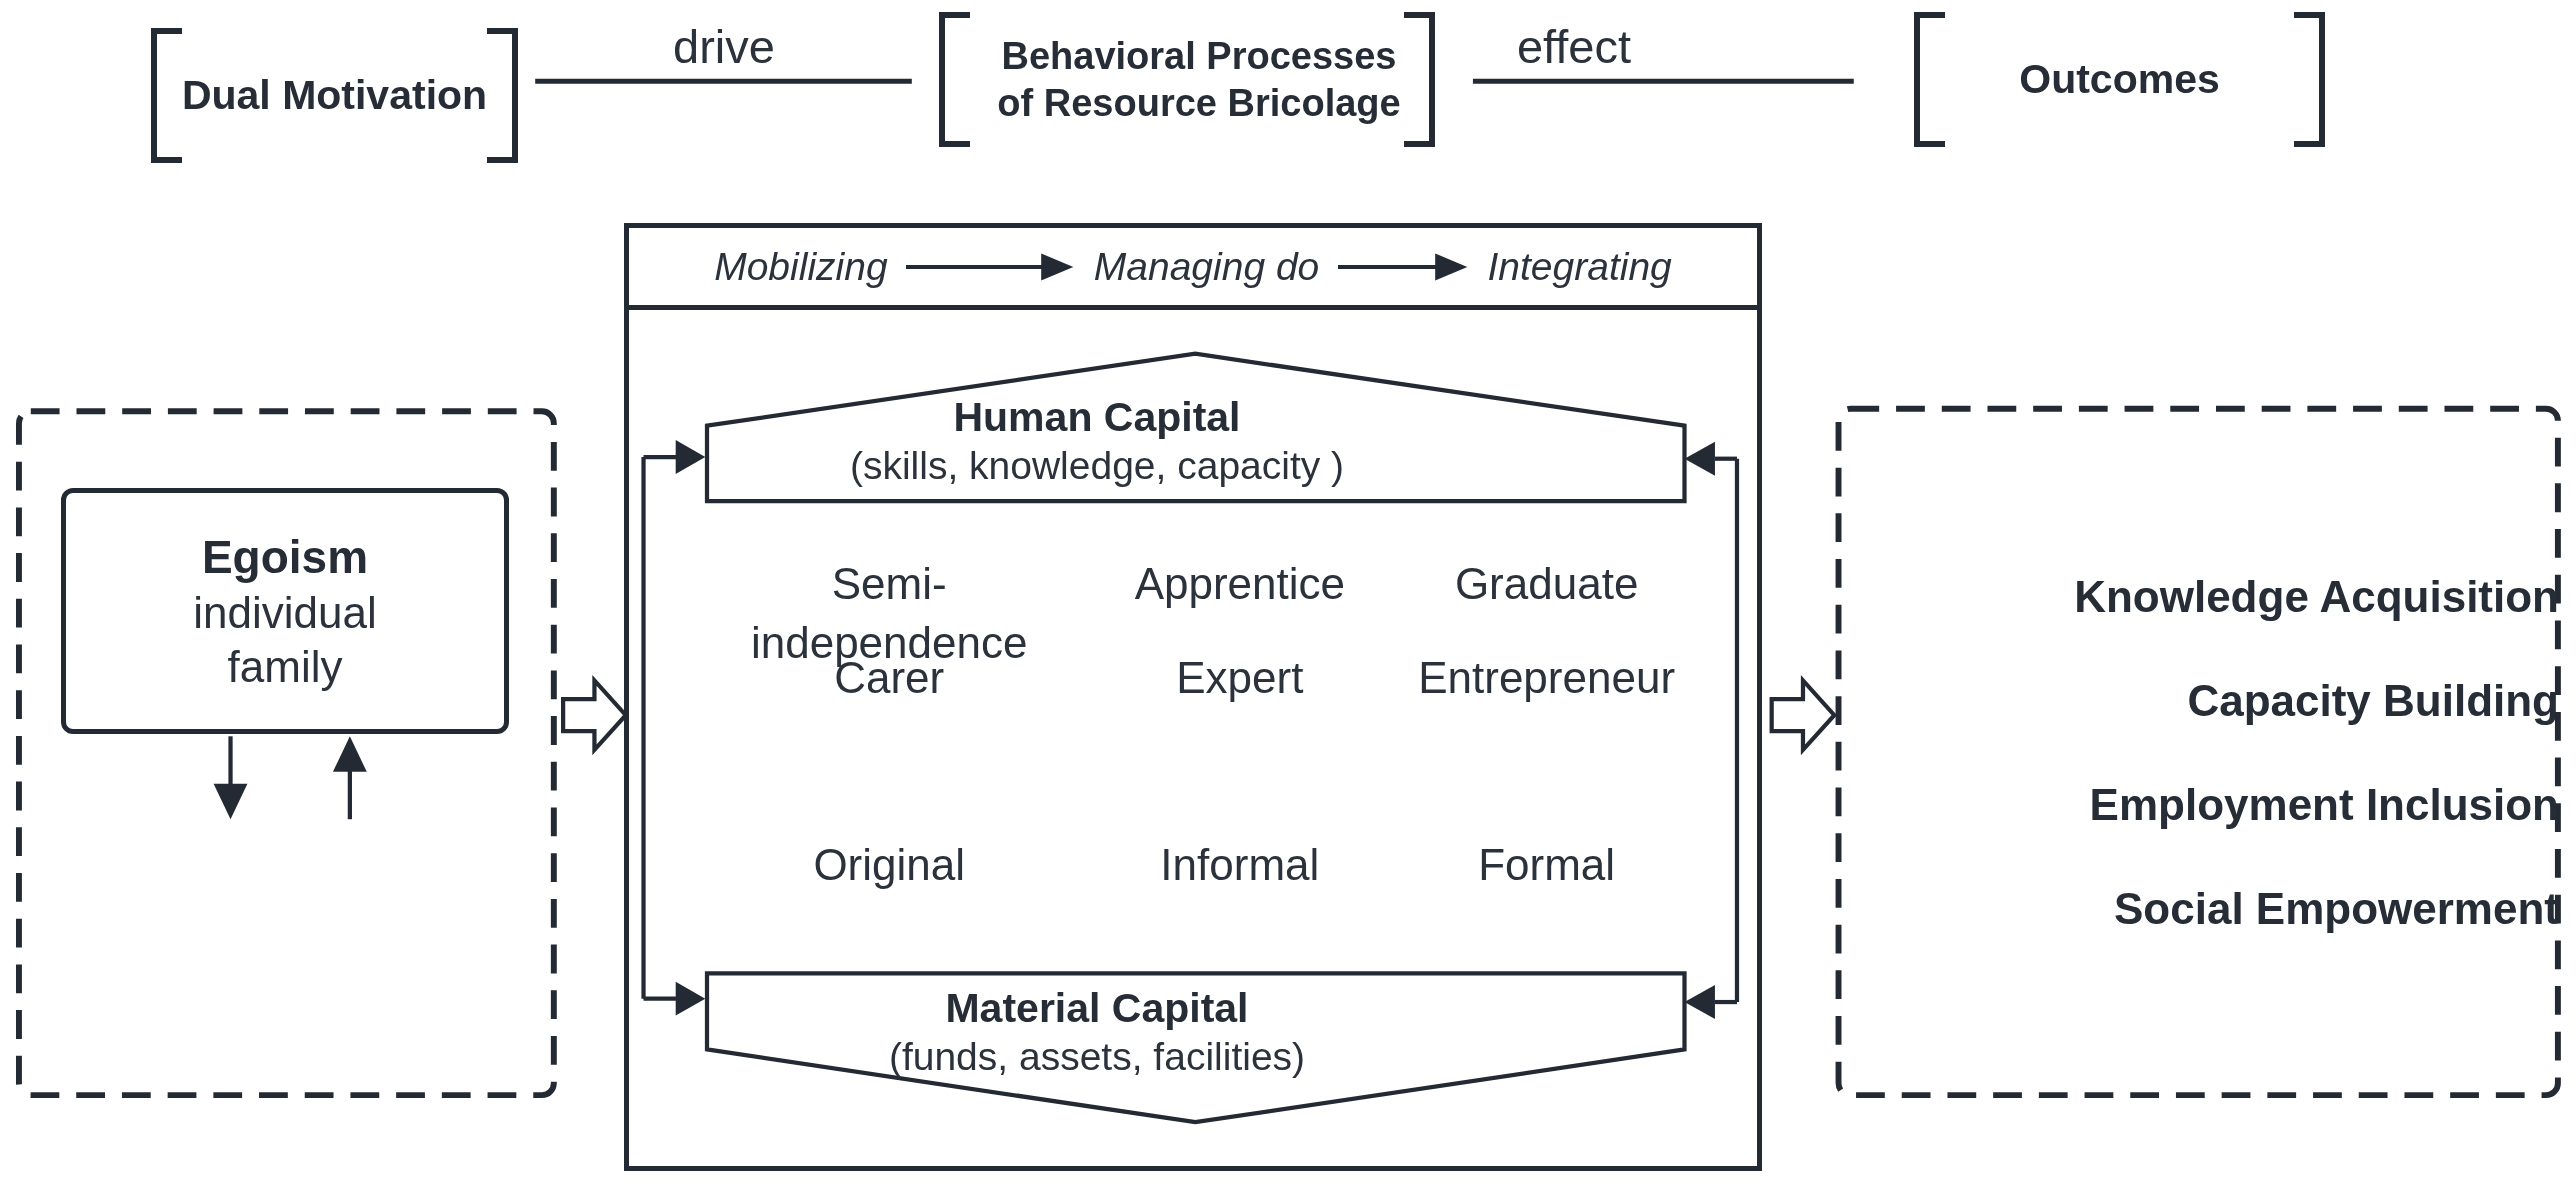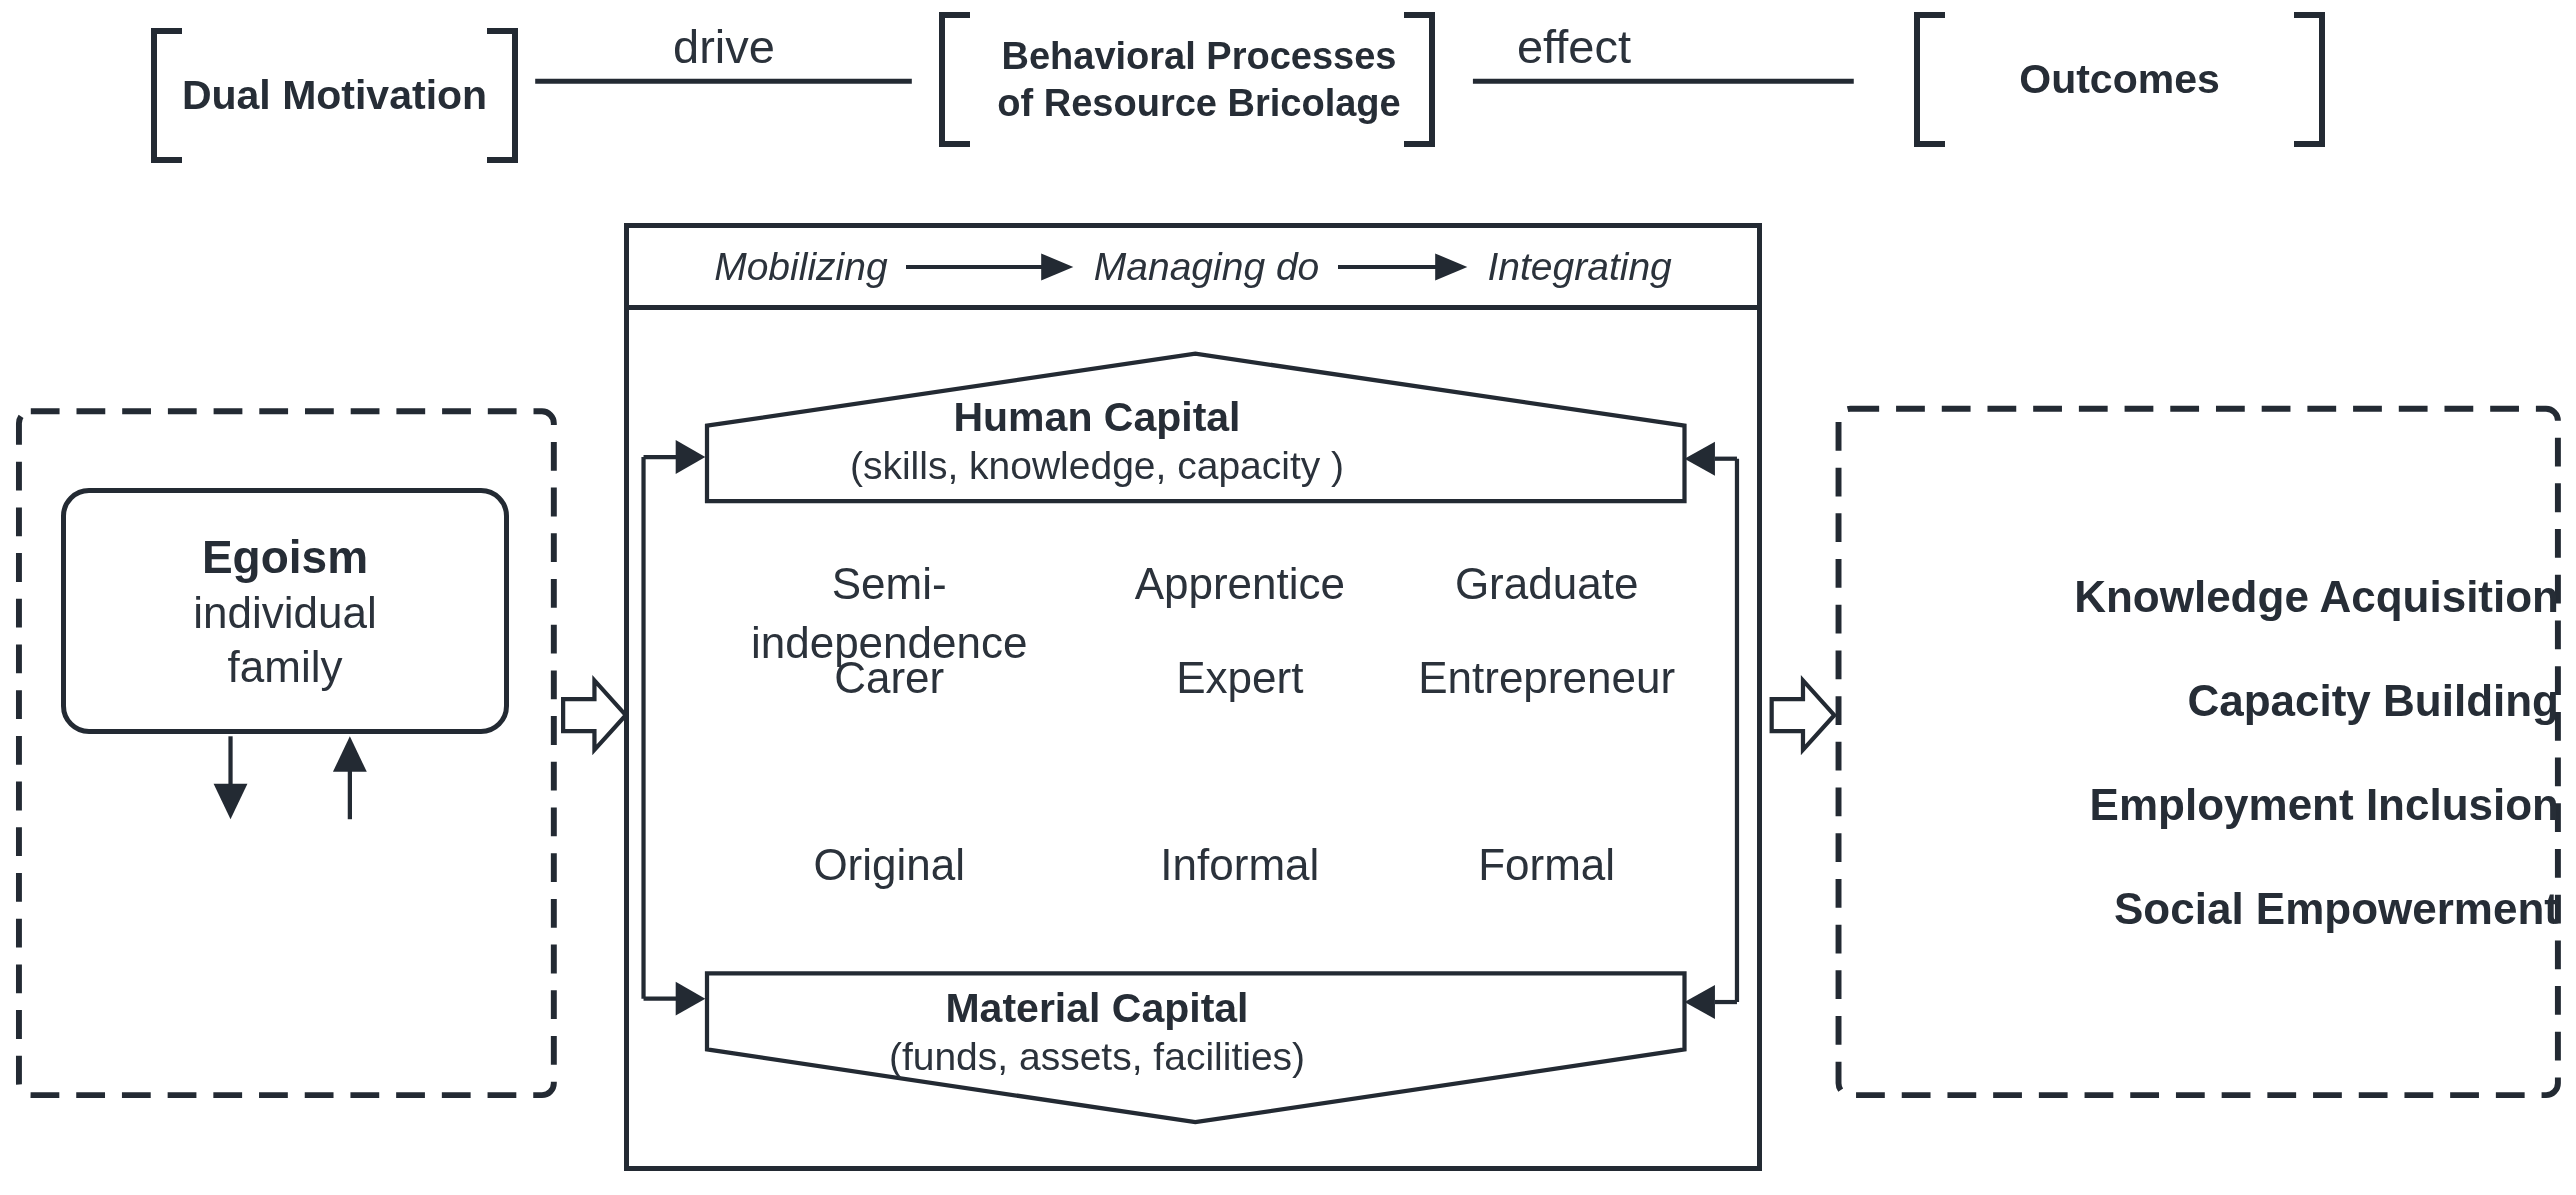--- a/index.html
+++ b/index.html
@@ -23,21 +23,21 @@
     text-align:center;white-space:pre-line;color:#262d36;
   }
   .bracket-label.small{font-size:38px;margin-left:24px;}
   .link-label{
     position:absolute;transform:translateX(-50%);
     font-size:47px;color:#2b323b;font-weight:400;
   }
 
   
   .rounded-node{
-    position:absolute;border:5.1px solid #232a33;border-radius:28px;
+    position:absolute;border:5.1px solid #232a33;border-radius:12px;
     background:#ffffff;display:flex;flex-direction:column;
     align-items:center;justify-content:center;text-align:center;
   }
   .node-title{font-weight:bold;font-size:46px;line-height:1.25;color:#262d36;}
   .node-line{font-size:44px;line-height:1.22;color:#2b323b;}
 
   
   .process-box{
     position:absolute;left:624px;top:223px;width:1138px;height:948px;
     border:5.1px solid #232a33;box-sizing:border-box;background:transparent;

